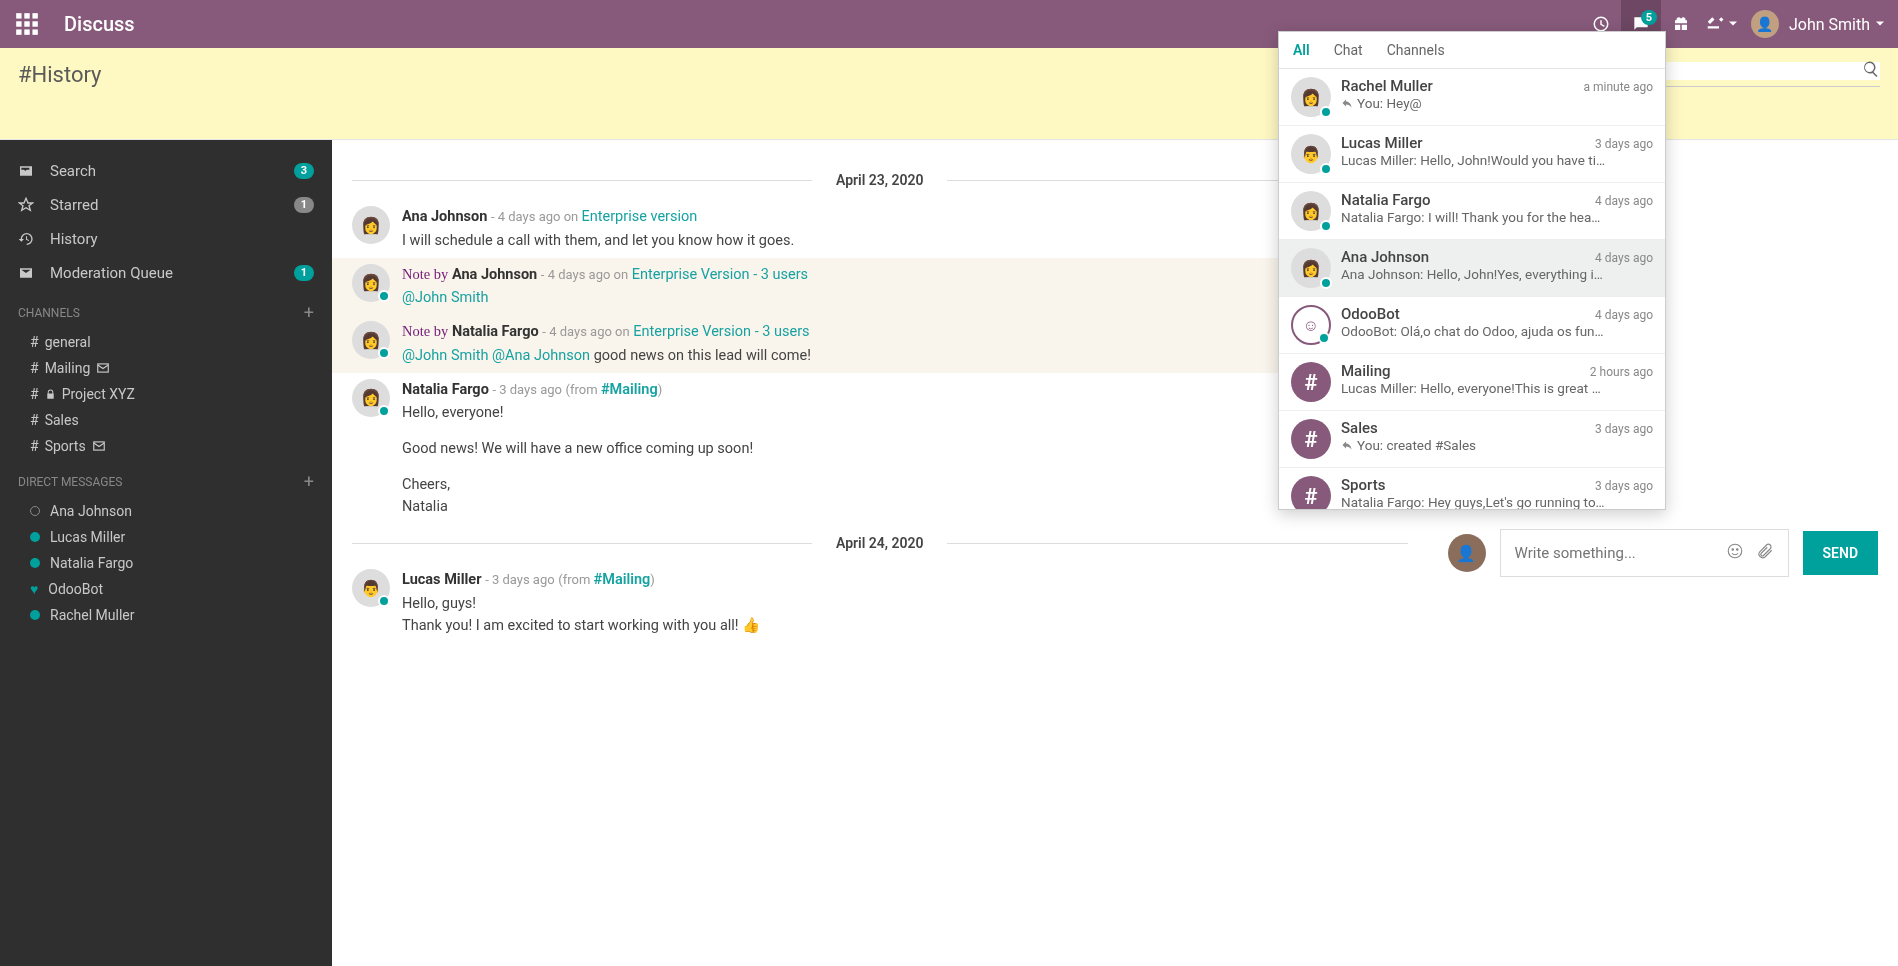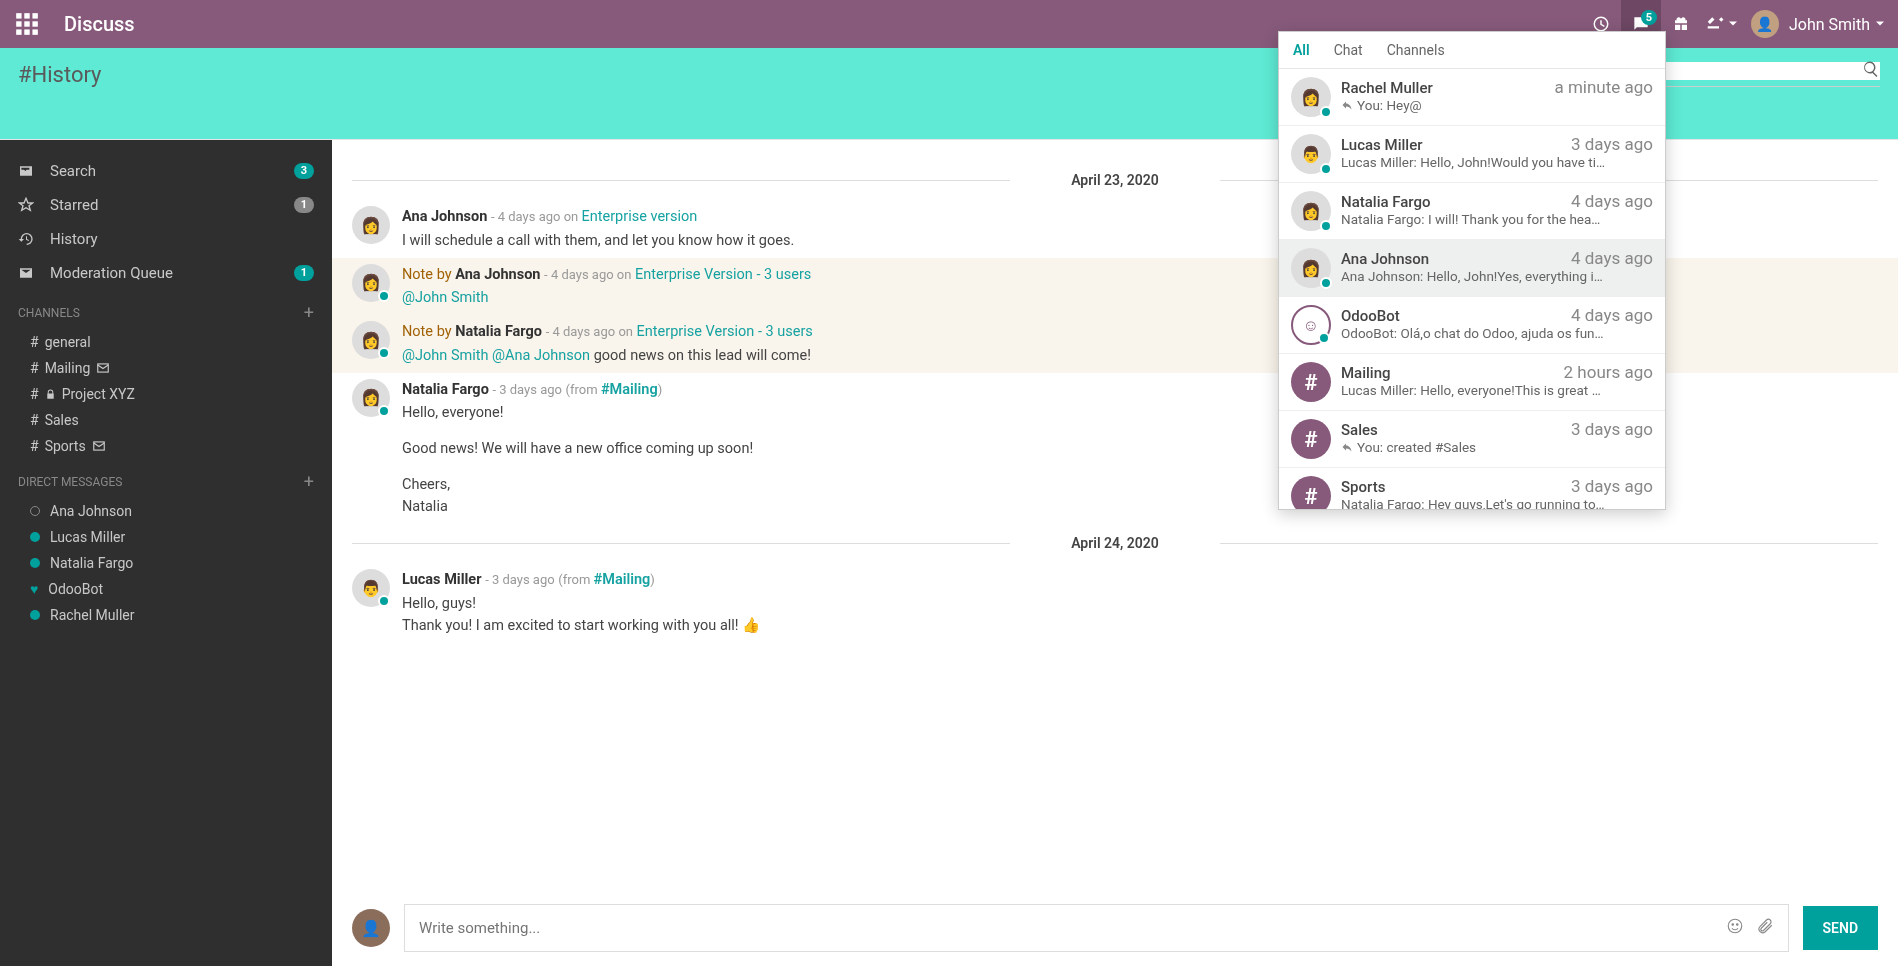--- a/index.html
+++ b/index.html
@@ -11,21 +11,21 @@
 .topbar .title { font-size: 20px; font-weight: 500; }
 .topbar .spacer { flex: 1; }
 .topbar .icon-btn { width: 40px; height: 48px; display: flex; align-items: center; justify-content: center; cursor: pointer; position: relative; }
 .topbar .icon-btn.active { background: #6d4763; }
 .topbar .msg-badge { position: absolute; top: 10px; right: 4px; background: #00A09D; color: #fff; font-size: 11px; font-weight: 700; border-radius: 8px; padding: 0 5px; line-height: 15px; }
 .topbar .user { display: flex; align-items: center; margin-left: 10px; cursor: pointer; }
 .topbar .user .avatar { width: 28px; height: 28px; border-radius: 50%; margin-right: 10px; background: #c0a080; display:flex; align-items:center; justify-content:center; font-size:14px; color:#fff; }
 .topbar svg { fill: #fff; }
 
 
-.subheader { height: 92px; background: #5eead4; border-bottom: 1px solid #e5e5e5; padding: 14px 18px 8px 18px; display: flex; justify-content: space-between; align-items: flex-start; }
+.subheader { height: 92px; background: #fef9c3; border-bottom: 1px solid #e5e5e5; padding: 14px 18px 8px 18px; display: flex; justify-content: space-between; align-items: flex-start; }
 .breadcrumb { font-size: 22px; color: #5a5a5a; }
 .search-area { width: 470px; }
 .search-input-row { border-bottom: 1px solid #ccc; padding-bottom: 6px; display: flex; align-items: center; }
 .search-input-row input { border: none; outline: none; font-size: 15px; width: 100%; color: #888; }
 .search-tools { display: flex; gap: 22px; margin-top: 10px; font-size: 14px; color: #666; }
 .search-tools .tool { cursor: pointer; display: flex; align-items: center; gap: 4px; }
 
 
 .layout { display: flex; height: calc(100vh - 140px); }
 .sidebar { width: 332px; background: #2f2f2f; color: #c8c8c8; font-size: 15px; overflow-y: auto; }
@@ -37,38 +37,38 @@
 .side-item .si-badge.gray { background: #888; }
 .side-section-head { padding: 12px 18px 6px 18px; font-size: 12px; color: #888; display: flex; justify-content: space-between; align-items: center; }
 .side-section-head .plus { cursor: pointer; font-size: 18px; color: #888; }
 .channel-item { height: 26px; display: flex; align-items: center; padding: 0 18px 0 30px; cursor: pointer; font-size: 14px; gap: 6px; }
 .dm-item { height: 26px; display: flex; align-items: center; padding: 0 18px 0 30px; cursor: pointer; font-size: 14px; gap: 10px; }
 .presence { width: 10px; height: 10px; border-radius: 50%; background: #00A09D; display: inline-block; }
 .presence.offline { background: transparent; border: 1.5px solid #888; }
 .presence.heart { background: none; width: auto; height: auto; color: #00A09D; border-radius: 0; }
 
 
-.main { flex: 1; background: #fff; display: flex; flex-direction: column; overflow: hidden; position: relative; }
+.main { flex: 1; background: #fff; display: flex; flex-direction: row; overflow: hidden; position: relative; }
 .messages { flex: 1; overflow-y: auto; padding: 20px 0; }
 .date-sep { text-align: center; color: #444; font-size: 14px; margin: 12px 0; position: relative; font-weight: 600; }
 .date-sep::before, .date-sep::after { content: ""; position: absolute; top: 50%; width: 42%; height: 1px; background: #ddd; }
 .date-sep::before { left: 20px; }
 .date-sep::after { right: 20px; }
 .msg { display: flex; padding: 6px 20px; gap: 12px; }
 .msg.note-bg { background: #faf5ec; }
 .msg .avatar { width: 38px; height: 38px; border-radius: 50%; background: #ddd; flex-shrink: 0; position: relative; display:flex; align-items:center; justify-content:center; font-size:16px; color:#666; }
 .msg .avatar .presence-dot { position: absolute; bottom: 0; right: 0; width: 12px; height: 12px; border-radius: 50%; background: #00A09D; border: 2px solid #fff; }
 .msg .body { flex: 1; font-size: 14.5px; color: #444; line-height: 1.5; }
 .msg .header-line { margin-bottom: 2px; }
 .msg .author { font-weight: 700; color: #333; }
 .msg .meta { color: #999; font-size: 13px; }
 .msg .link { color: #17a2a2; cursor: pointer; }
 .msg .mention { color: #17a2a2; cursor: pointer; }
 .msg .channel-link { color: #17a2a2; font-weight: 600; }
-.msg .note-prefix { color: #a16207; }
+.msg .note-prefix { color: #701a75; font-family: Liberation Serif, serif; }
 
 
 .composer { padding: 14px 20px; display: flex; align-items: center; gap: 14px; }
 .composer .avatar { width: 38px; height: 38px; border-radius: 50%; background: #8b6d5c; display:flex; align-items:center; justify-content:center; color:#fff; }
 .composer .input-box { flex: 1; border: 1px solid #ddd; height: 48px; display: flex; align-items: center; padding: 12px 14px; }
 .composer .input-box input { border: none; outline: none; flex: 1; font-size: 15px; color: #888; }
 .composer .comp-icon { color: #888; margin-left: 12px; cursor: pointer; }
 .composer .send-btn { background: #00A09D; color: #fff; border: none; padding: 14px 20px; font-size: 14px; font-weight: 600; cursor: pointer; }
 
 
@@ -78,21 +78,21 @@
 .dropdown .tabs .tab.active { color: #00A09D; font-weight: 600; }
 .dropdown .list { max-height: 440px; overflow-y: auto; }
 .dd-item { display: flex; padding: 8px 12px; border-bottom: 1px solid #eee; gap: 10px; cursor: pointer; }
 .dd-item.selected { background: #eef0f0; }
 .dd-item .dd-avatar { width: 40px; height: 40px; border-radius: 50%; background: #ddd; flex-shrink: 0; position: relative; display:flex; align-items:center; justify-content:center; color:#666; }
 .dd-item .dd-avatar.channel { background: #875A7B; color: #fff; font-size: 22px; font-weight: 700; }
 .dd-item .dd-avatar .pd { position: absolute; bottom: -1px; right: -1px; width: 12px; height: 12px; border-radius: 50%; background: #00A09D; border: 2px solid #fff; }
 .dd-item .dd-body { flex: 1; min-width: 0; }
 .dd-item .dd-row1 { display: flex; justify-content: space-between; align-items: baseline; }
 .dd-item .dd-name { font-weight: 500; color: #444; font-size: 15px; }
-.dd-item .dd-time { color: #888; font-size: 17px; }
+.dd-item .dd-time { color: #888; font-size: 12px; }
 .dd-item .dd-preview { color: #666; font-size: 13.5px; white-space: nowrap; overflow: hidden; text-overflow: ellipsis; display:flex; align-items:center; gap:4px; }
 .dd-item .dd-preview .reply-icon { display:inline-flex; }
 
 .search-global-icon { position: absolute; top: 60px; right: 18px; color: #666; cursor: pointer; font-size: 18px; }
 
 .lock-svg { width: 11px; height: 11px; }
 </style>
 </head>
 <body>
 

